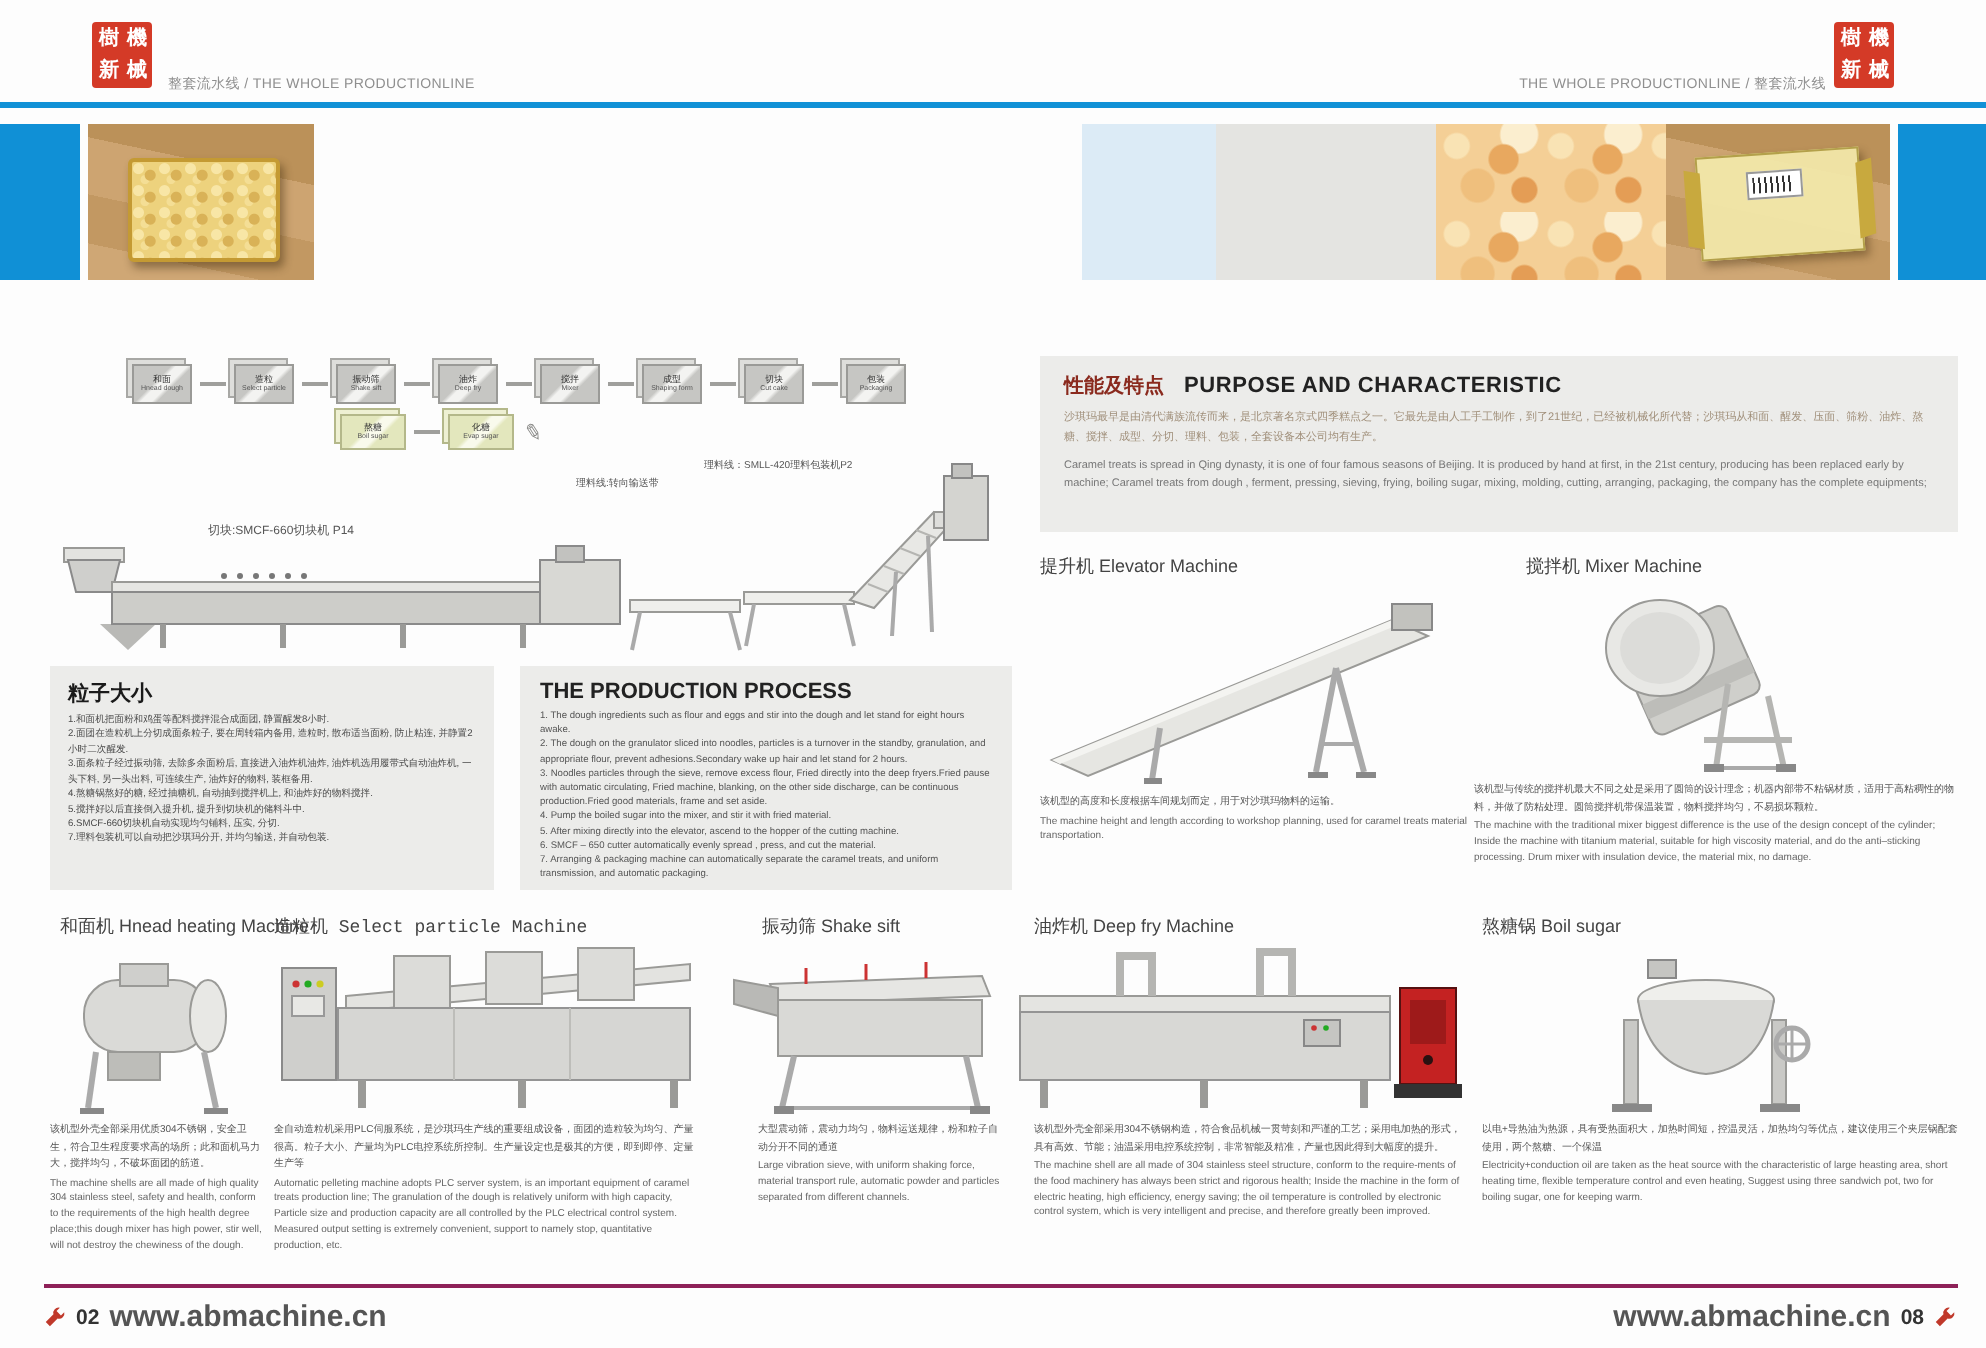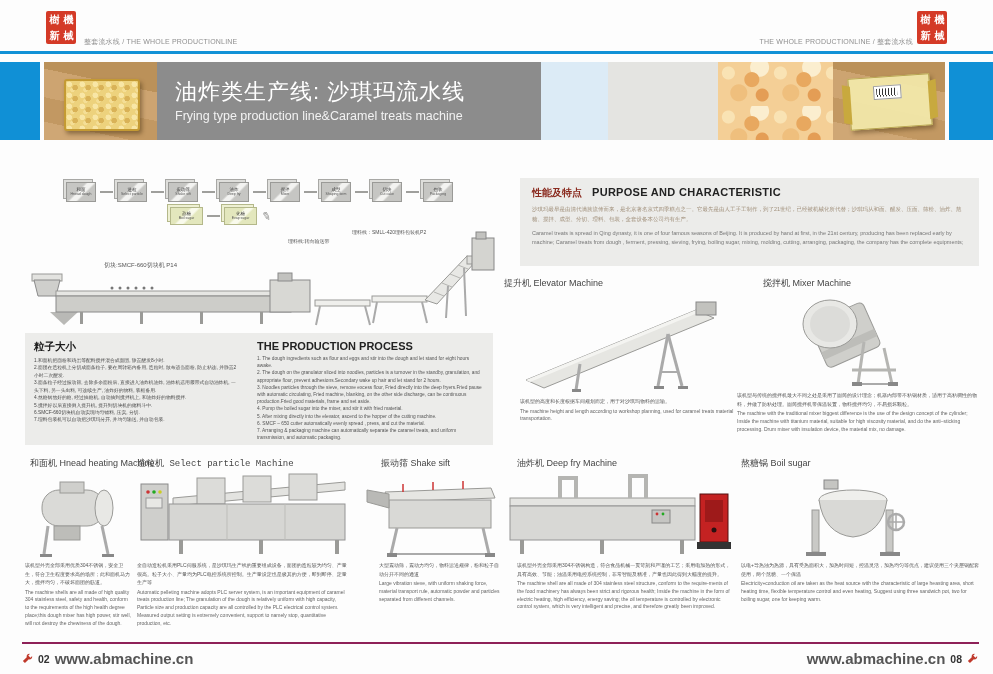--- a/index.html
+++ b/index.html
@@ -104,24 +104,20 @@
       <span>械</span>
   </div>
   <div class="abs tagline" style="right:80px;top:37px;text-align:right;">THE WHOLE PRODUCTIONLINE / 整套流水线</div>
 
   <div class="abs blue-rule"></div>
 
   <div class="abs bblock blue-b" style="left:0;width:40px;"></div>
   <div class="abs bblock photo photo-wood" style="left:44px;width:113px;">
     <div class="snack"></div>
   </div>
-  <div class="abs bblock gray-banner" style="left:157px;width:384px;">
-    <div class="bt-zh">油炸类生产线: 沙琪玛流水线</div>
-    <div class="bt-en">Frying type production line&amp;Caramel treats machine</div>
-  </div>
   <div class="abs bblock lblue-b" style="left:541px;width:67px;"></div>
   <div class="abs bblock lgray-b" style="left:608px;width:110px;"></div>
   <div class="abs bblock photo photo-closeup" style="left:718px;width:115px;"></div>
   <div class="abs bblock photo photo-wood" style="left:833px;width:112px;">
     <div class="pack">
         <div class="barcode"></div>
       </div>
   </div>
   <div class="abs bblock blue-b" style="left:949px;width:44px;"></div>
 
@@ -257,41 +253,41 @@
     <div class="pz-title">粒子大小</div>
     <div class="tiny-li">1.和面机把面粉和鸡蛋等配料搅拌混合成面团, 静置醒发8小时.</div>
     <div class="tiny-li">2.面团在造粒机上分切成面条粒子, 要在周转箱内备用, 造粒时, 散布适当面粉, 防止粘连, 并静置2小时二次醒发.</div>
     <div class="tiny-li">3.面条粒子经过振动筛, 去除多余面粉后, 直接进入油炸机油炸, 油炸机选用履带式自动油炸机, 一头下料, 另一头出料, 可连续生产, 油炸好的物料, 装框备用.</div>
     <div class="tiny-li">4.熬糖锅熬好的糖, 经过抽糖机, 自动抽到搅拌机上, 和油炸好的物料搅拌.</div>
     <div class="tiny-li">5.搅拌好以后直接倒入提升机, 提升到切块机的储料斗中.</div>
     <div class="tiny-li">6.SMCF-660切块机自动实现均匀铺料, 压实, 分切.</div>
     <div class="tiny-li">7.理料包装机可以自动把沙琪玛分开, 并均匀输送, 并自动包装.</div>
   </div>
 
-  <div class="abs gbox" style="left:247px;top:333px;width:246px;height:112px;padding:7px 10px;">
+  <div class="abs gbox" style="left:260px;top:333px;width:246px;height:112px;padding:7px 10px;">
     <div class="pe-title">THE PRODUCTION PROCESS</div>
     <div class="tiny-li-en">1. The dough ingredients such as flour and eggs and stir into the dough and let stand for eight hours awake.</div>
     <div class="tiny-li-en">2. The dough on the granulator sliced into noodles, particles is a turnover in the standby, granulation, and appropriate flour, prevent adhesions.Secondary wake up hair and let stand for 2 hours.</div>
     <div class="tiny-li-en">3. Noodles particles through the sieve, remove excess flour, Fried directly into the deep fryers.Fried pause with automatic circulating, Fried machine, blanking, on the other side discharge, can be continuous production.Fried good materials, frame and set aside.</div>
     <div class="tiny-li-en">4. Pump the boiled sugar into the mixer, and stir it with fried material.</div>
     <div class="tiny-li-en">5. After mixing directly into the elevator, ascend to the hopper of the cutting machine.</div>
     <div class="tiny-li-en">6. SMCF – 650 cutter automatically evenly spread , press, and cut the material.</div>
     <div class="tiny-li-en">7. Arranging &amp; packaging machine can automatically separate the caramel treats, and uniform transmission, and automatic packaging.</div>
   </div>
 
   <div class="abs gbox" style="left:520px;top:178px;width:459px;height:88px;padding:8px 12px;">
     <div class="purpose-head">
       <span class="purpose-zh-t">性能及特点</span>
       <span class="purpose-en-t">PURPOSE AND CHARACTERISTIC</span>
     </div>
     <div class="purpose-zh">沙琪玛最早是由清代满族流传而来，是北京著名京式四季糕点之一。它最先是由人工手工制作，到了21世纪，已经被机械化所代替；沙琪玛从和面、醒发、压面、筛粉、油炸、熬糖、搅拌、成型、分切、理料、包装，全套设备本公司均有生产。</div>
     <div class="purpose-en">Caramel treats is spread in Qing dynasty, it is one of four famous seasons of Beijing. It is produced by hand at first, in the 21st century, producing has been replaced early by machine; Caramel treats from dough , ferment, pressing, sieving, frying, boiling sugar, mixing, molding, cutting, arranging, packaging, the company has the complete equipments;</div>
   </div>
 
-  <div class="abs m-title" style="left:504px;top:277px;">提升机 Elevator Machine</div>
+  <div class="abs m-title" style="left:520px;top:277px;">提升机 Elevator Machine</div>
   <svg class="abs" style="left:518px;top:292px;" width="228" height="102" viewBox="0 0 228 102">
     <polygon points="8,88 178,18 196,26 26,96" fill="#e6e6e2" stroke="#9a9a97"></polygon>
     <polygon points="8,88 178,18 182,20 12,90" fill="#f4f4f1"></polygon>
     <rect x="178" y="10" width="20" height="13" fill="#c2c2be" stroke="#888"></rect>
     <line x1="150" y1="42" x2="140" y2="94" stroke="#aaa" stroke-width="3"></line>
     <line x1="150" y1="42" x2="164" y2="94" stroke="#aaa" stroke-width="3"></line>
     <line x1="142" y1="80" x2="161" y2="80" stroke="#aaa" stroke-width="2"></line>
     <line x1="62" y1="72" x2="58" y2="98" stroke="#aaa" stroke-width="3"></line>
     <rect x="136" y="94" width="10" height="3" fill="#888"></rect>
       <rect x="160" y="94" width="10" height="3" fill="#888"></rect>

